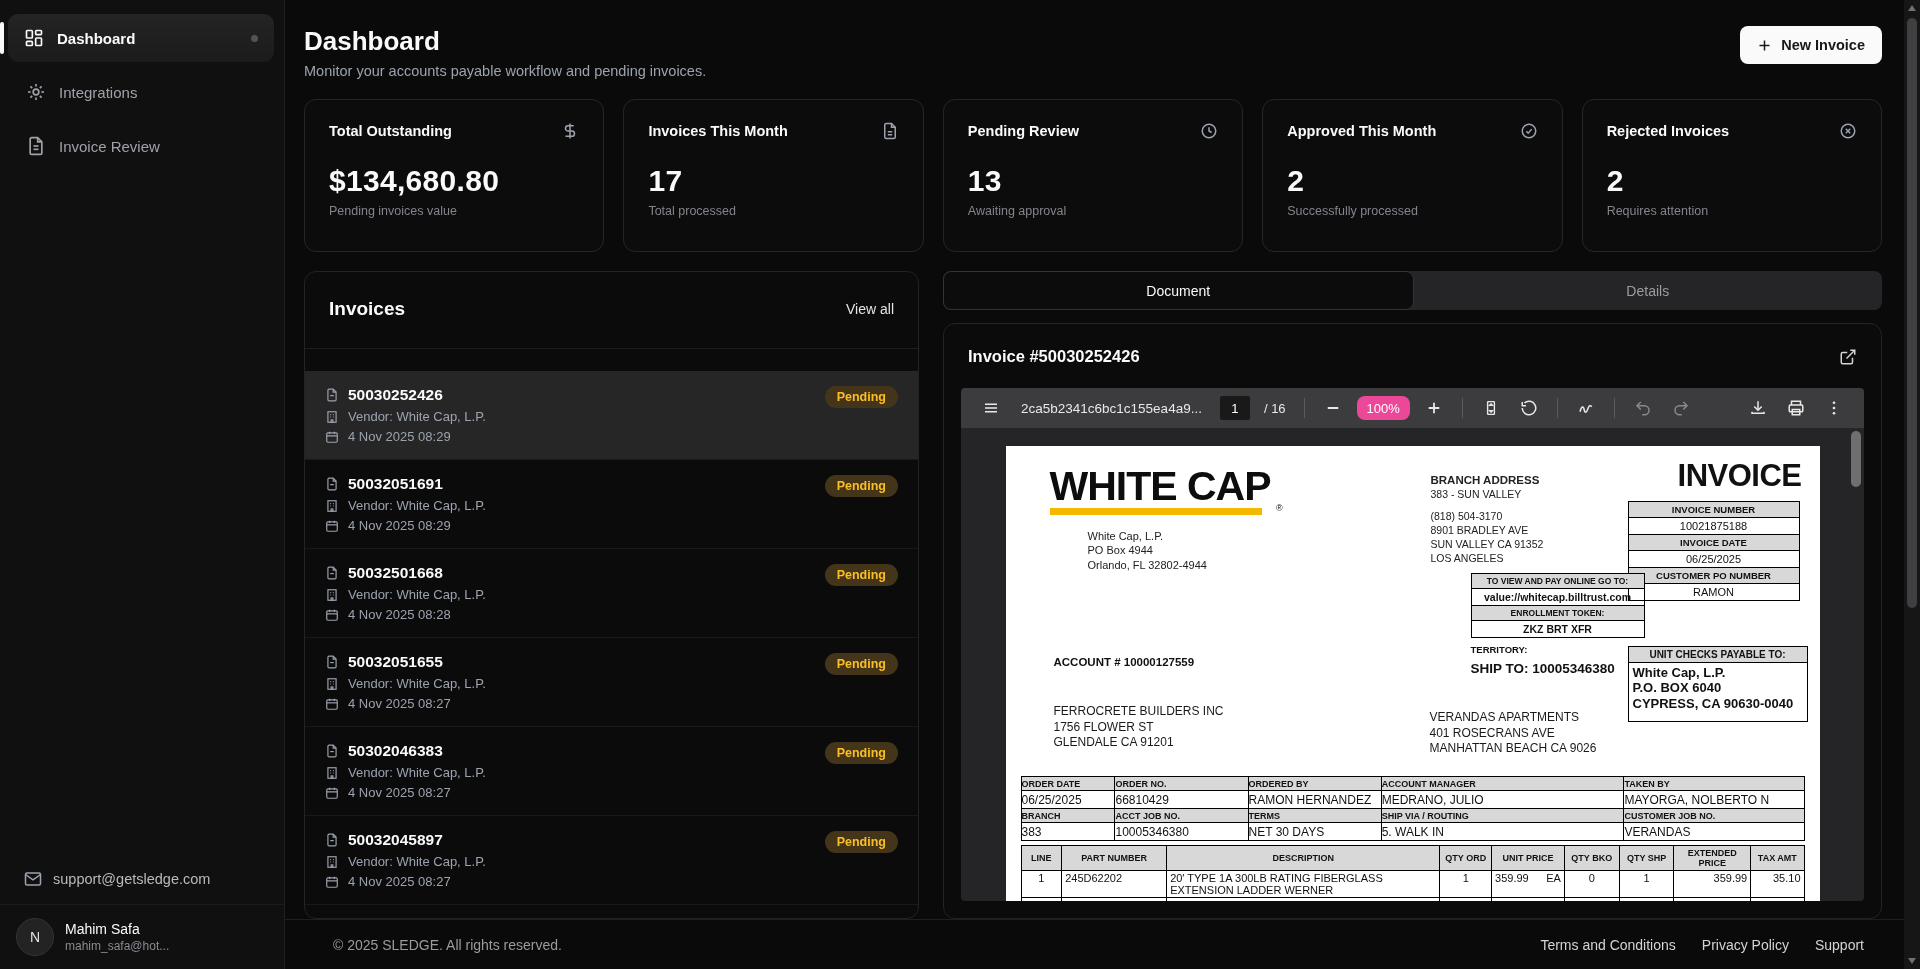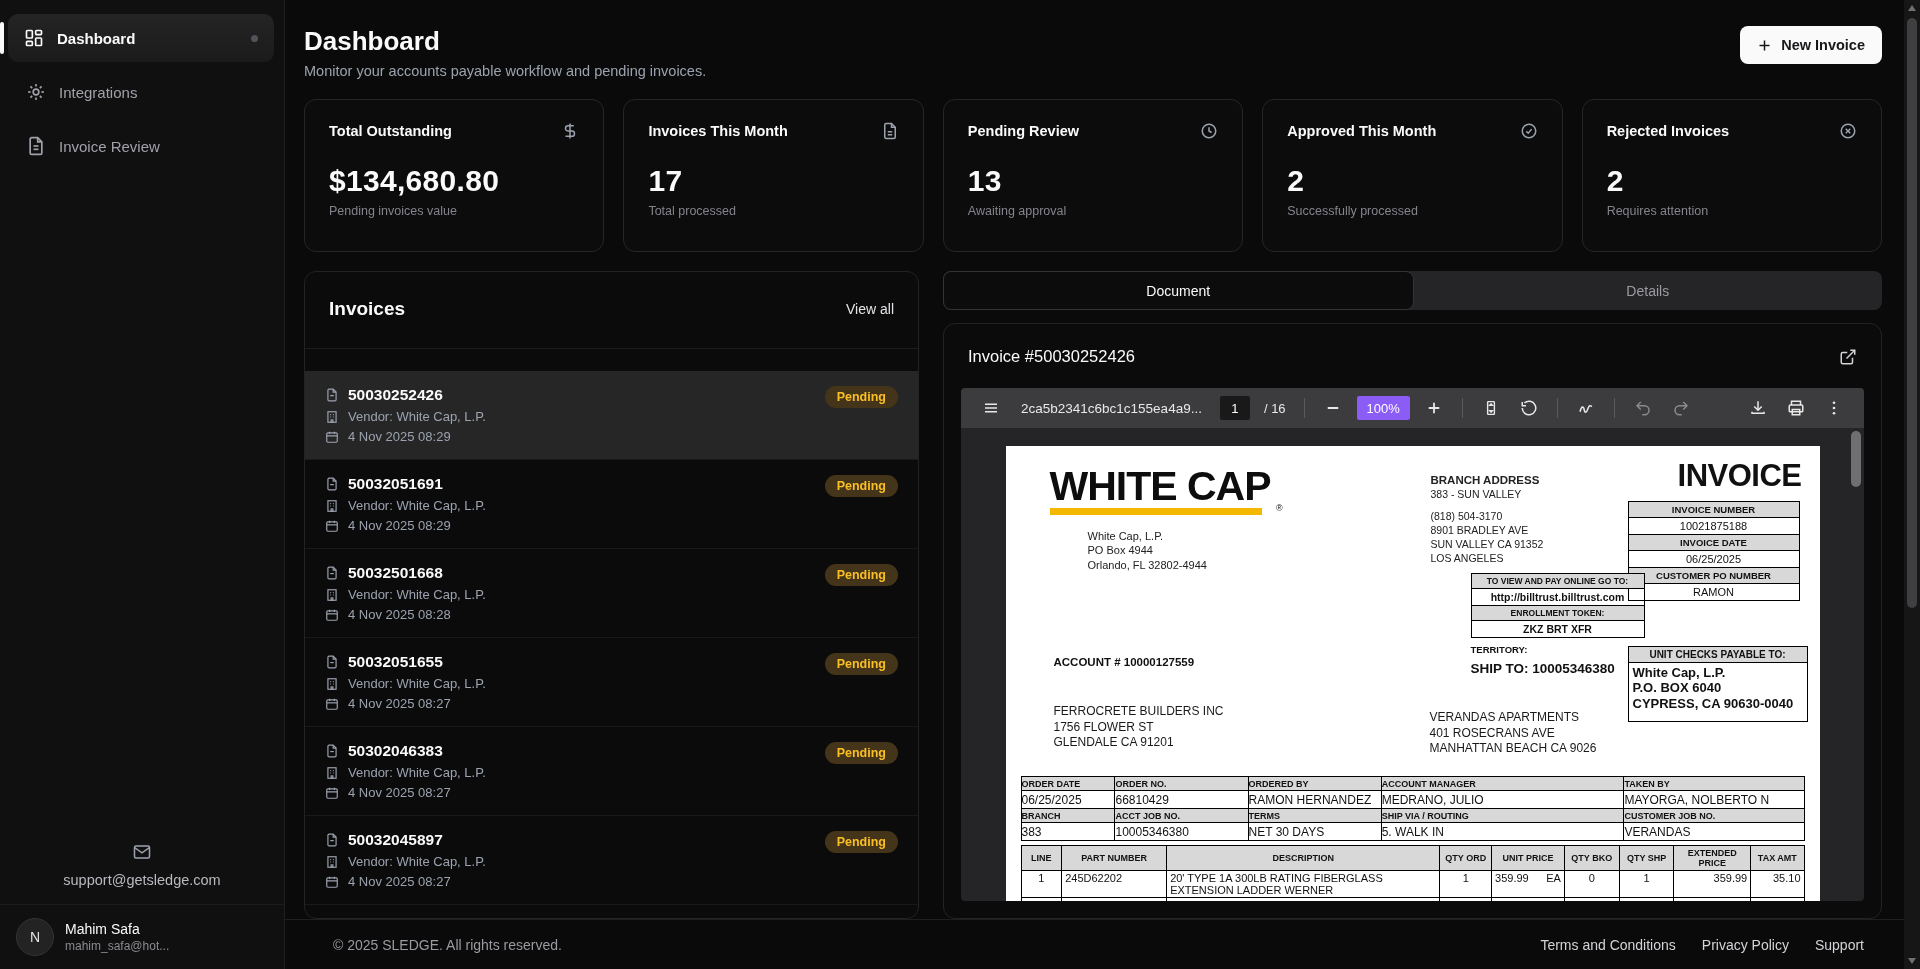--- a/index.html
+++ b/index.html
@@ -25,22 +25,22 @@
   .nav-item { display:flex; align-items:center; gap:13px; height:48px; padding:0 16px;
               margin-left:10px; color:#a1a1aa; font-size:15px; border-radius:10px; cursor:pointer; }
   .nav-item svg { width:20px; height:20px; flex-shrink:0; }
   .nav-item.active { background:linear-gradient(180deg,#242424,#1b1b1b); color:#fafafa;
                      font-weight:bold; position:relative; margin-left:8px; }
   .nav-item.active::before { content:""; position:absolute; left:-8px; top:8px; bottom:8px;
                              width:4px; border-radius:4px; background:#fafafa; }
   .nav-label { flex:1; }
   .nav-dot { width:7px; height:7px; border-radius:50%; background:#52525b; }
   .sb-spacer { flex:1; }
-  .sb-support { display:flex; align-items:center; gap:11px; padding:16px 36px; color:#b9b9bf;
-                font-size:14.5px; cursor:pointer;flex-direction:column; }
+  .sb-support { display:flex; align-items:center; gap:11px; padding:16px 24px; color:#b9b9bf;
+                font-size:14.5px; cursor:pointer; }
   .sb-support svg { width:18px; height:18px; color:#9ca3af; }
   .sb-profile { border-top:1px solid #1c1c1c; display:flex; align-items:center; gap:11px;
                 padding:13px 16px; }
   .avatar { width:38px; height:38px; border-radius:50%; background:#232323; border:1px solid #343434;
             display:flex; align-items:center; justify-content:center; font-size:14px; color:#e4e4e7; }
   .prof-name { font-size:14px; color:#fafafa; }
   .prof-mail { font-size:12px; color:#8a8a91; margin-top:2px; }
 
   
   .main { flex:1; display:flex; flex-direction:column; padding:26px 22px 0 19px; min-width:0; }
@@ -83,36 +83,36 @@
 
   
   .viewer { flex:1; display:flex; flex-direction:column; min-width:0; }
   .tabs { height:39px; background:#252527; border-radius:8px; display:flex; flex-shrink:0; }
   .tab { flex:1; display:flex; align-items:center; justify-content:center; font-size:14px;
          color:#9b9ba1; border-radius:8px; cursor:pointer; }
   .tab.active { background:#0c0c0d; border:1px solid #333338; color:#fafafa; }
   .doc-card { margin-top:13px; flex:1; border:1px solid #232326; border-radius:12px;
               background:#0b0b0c; display:flex; flex-direction:column; overflow:hidden; min-height:0; }
   .doc-head { display:flex; align-items:center; padding:23px 24px 22px; }
-  .doc-title { font-size:16.5px; font-weight:normal; }
+  .doc-title { font-size:16.5px; font-weight:bold; }
   .doc-head svg { width:18px; height:18px; color:#d4d4d8; margin-left:auto; cursor:pointer; }
   .pdf { margin:0 17px 17px; flex:1; display:flex; flex-direction:column; border-radius:4px;
          overflow:hidden; min-height:0; }
   .pdf-toolbar { height:40px; background:#3c3c3e; display:flex; align-items:center;
                  padding:0 16px; gap:10px; flex-shrink:0; color:#e8e8e8; }
   .pdf-toolbar svg { width:18px; height:18px; flex-shrink:0; }
   .tb-btn { width:28px; height:28px; display:flex; align-items:center; justify-content:center;
             border-radius:4px; cursor:pointer; color:#e8e8e8; }
   .tb-btn.dim { color:#8a8a8a; }
   .tb-file { font-size:13.5px; margin:0 8px 0 6px; max-width:230px; white-space:nowrap; }
   .tb-pagebox { width:30px; height:24px; background:#191919; border-radius:2px; color:#fff;
                 font-size:13px; display:flex; align-items:center; justify-content:center; }
   .tb-of { font-size:13px; margin:0 4px; }
   .tb-sep { width:1px; height:20px; background:#5a5a5a; margin:0 4px; }
-  .tb-zoombox { height:24px; background:#8b5cf6; border-radius:2px; color:#fff; font-size:13px;
+  .tb-zoombox { height:24px; background:#ec4899; border-radius:8px; color:#fff; font-size:13px;
                 display:flex; align-items:center; padding:0 10px; }
   .tb-spacer { flex:1; }
   .pdf-canvas { flex:1; background:#252528; position:relative; overflow:hidden; }
   .pdf-scrollbar { position:absolute; right:3px; top:3px; width:10px; height:56px;
                    background:#6f6f72; border-radius:6px; }
 
   
   .page { position:absolute; left:50%; transform:translateX(-50%); top:18px; width:814px;
           height:1050px; background:#ffffff; color:#111; font-family:"Liberation Sans",sans-serif; }
   .wc-logo-wrap { position:absolute; left:44px; top:20px; }
@@ -671,21 +671,21 @@
                         <td class="f-label">CUSTOMER PO NUMBER</td>
                       </tr>
                   <tr>
                         <td class="f-value">RAMON</td>
                       </tr>
                 </tbody>
                   </table>
 
                 <div class="pay-box">
                   <div class="pay-l">TO VIEW AND PAY ONLINE GO TO:</div>
-                  <div class="pay-v">http://billtrust.billtrust.com</div>
+                  <div class="pay-v">value://whitecap.billtrust.com</div>
                   <div class="pay-l">ENROLLMENT TOKEN:</div>
                   <div class="pay-v">ZKZ BRT XFR</div>
                 </div>
                 <div class="territory">TERRITORY:</div>
                 <div class="acct-line">ACCOUNT #  10000127559</div>
                 <div class="shipto-line">SHIP TO:  10005346380</div>
 
                 <div class="checks-box">
                   <div class="checks-head">UNIT CHECKS PAYABLE TO:</div>
                   <div class="checks-body">

